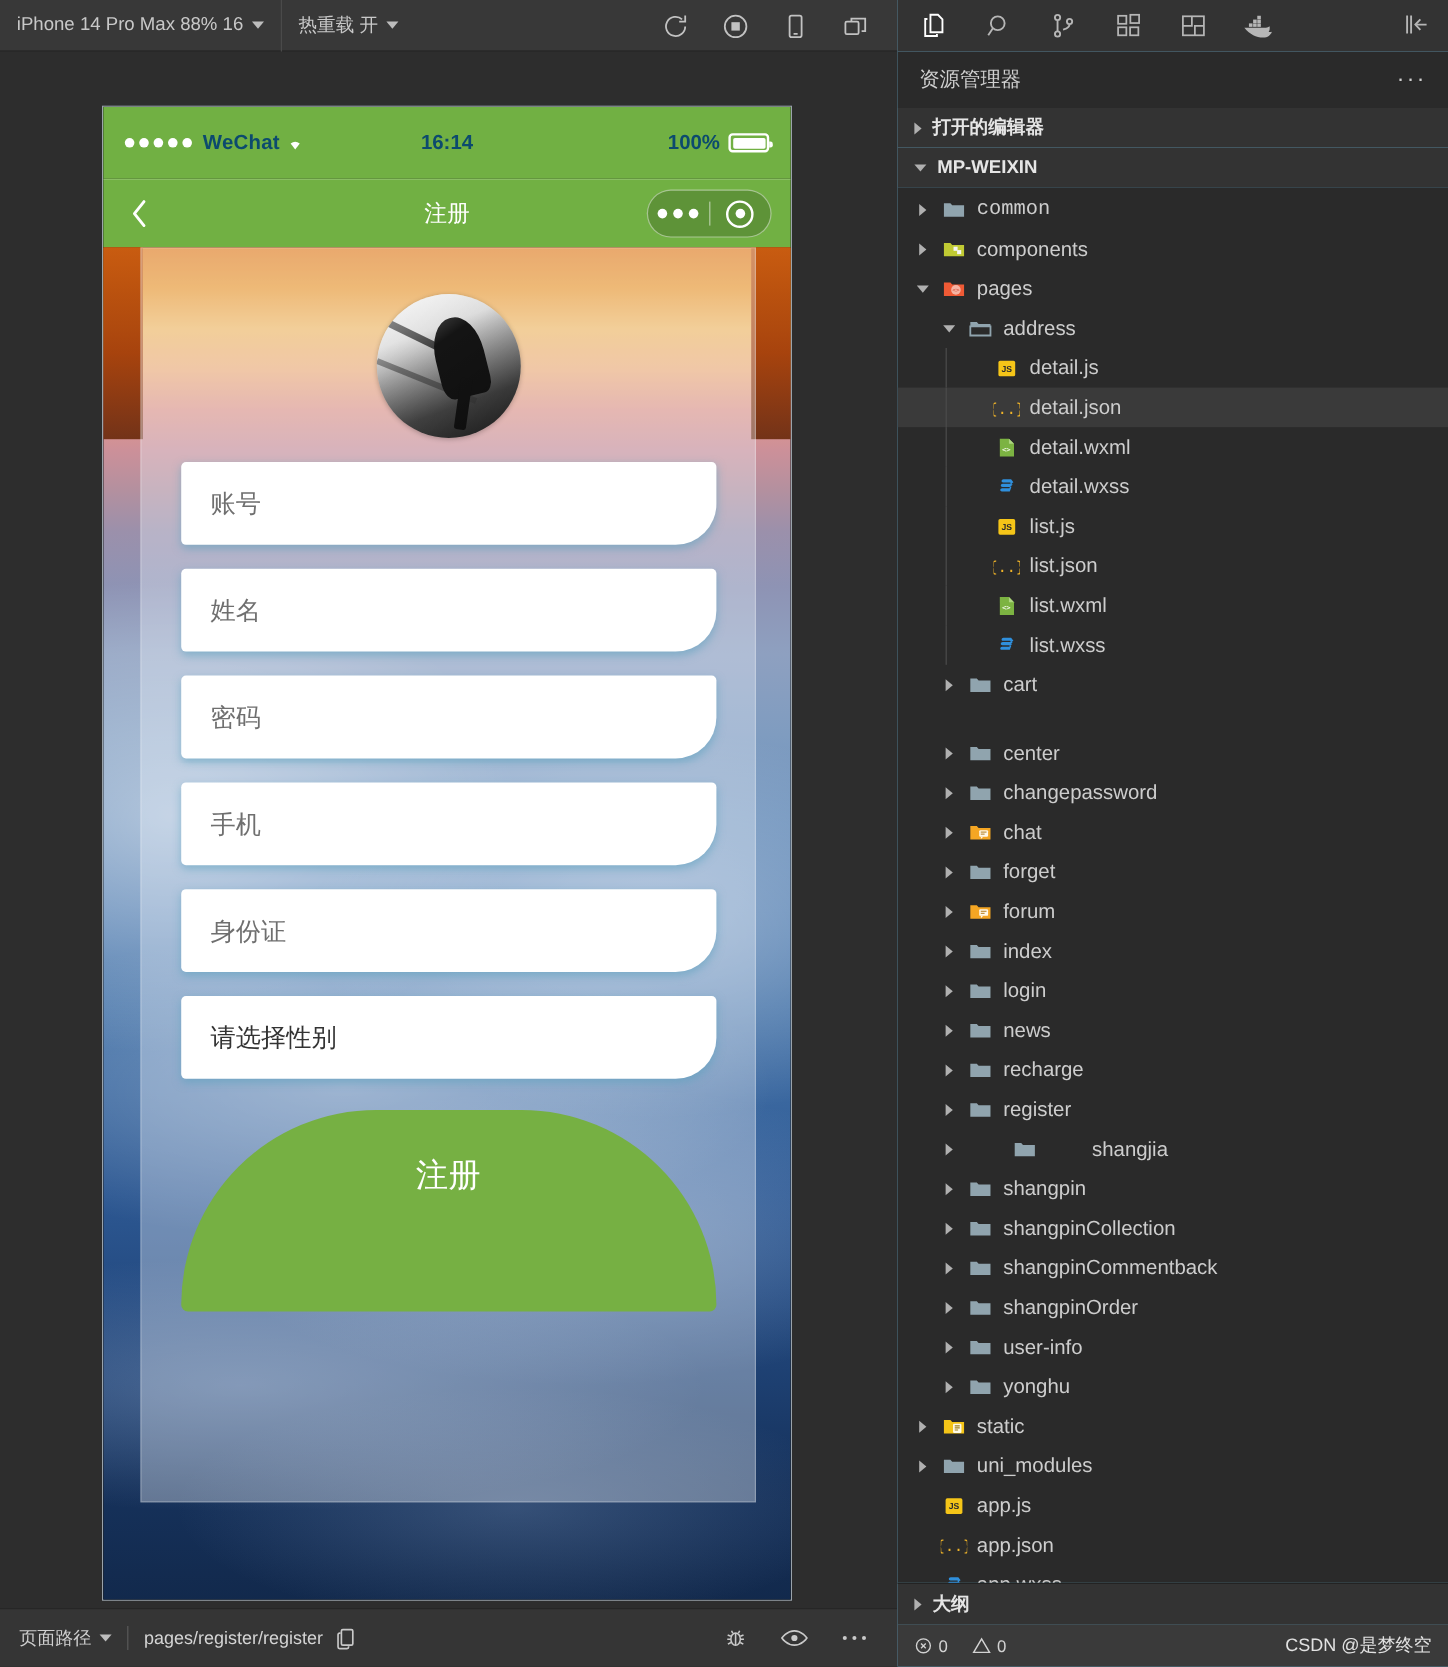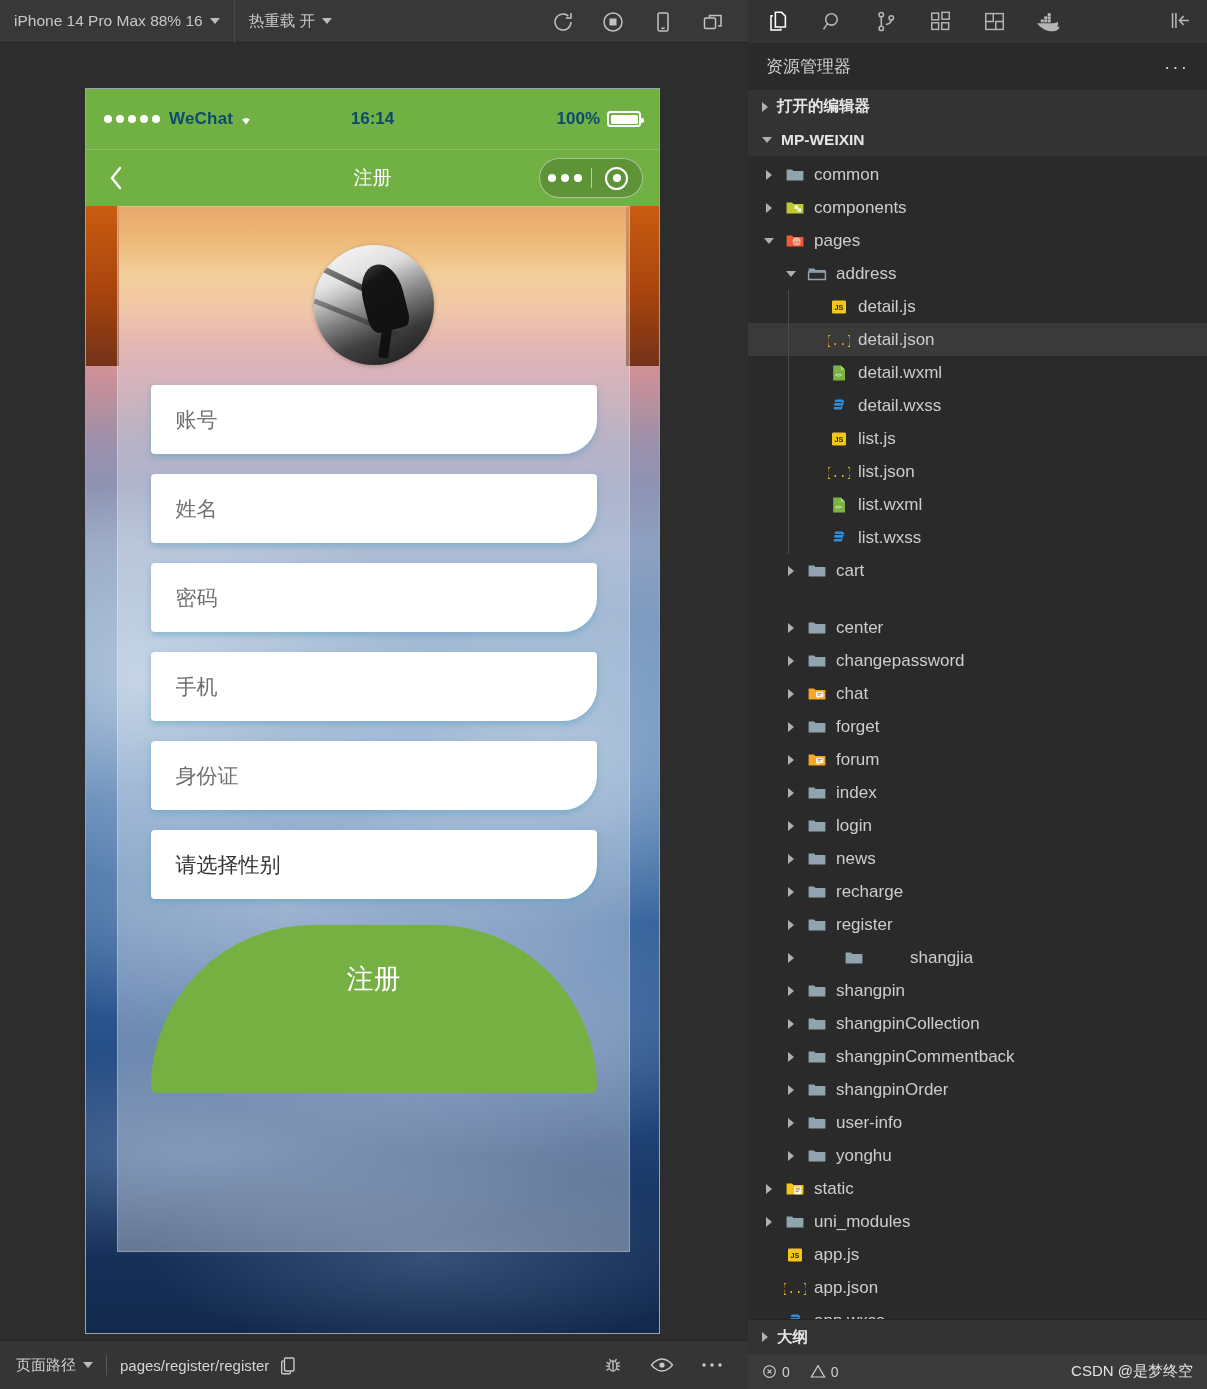--- a/index.html
+++ b/index.html
@@ -472,21 +472,21 @@
     <div class="sec-row">
       <span class="tri-r"></span>
       <span>打开的编辑器</span>
     </div>
     <div class="sec-row">
       <span class="tri-d"></span>
       <span>MP-WEIXIN</span>
     </div>
 
     <div id="tree">
-        <div class="row" style="padding-left: 14px;">
+        <div class="row" style="padding-left: 14px; font-family: Liberation Mono, monospace;">
           <span class="tw">
             <span class="tri-r"></span>
           </span>
           <span class="ico">
             <svg width="20" height="20" viewBox="0 0 20 20">
               <path d="M1.6 4.4h5.4l1.5 1.7h9.9v9.5H1.6Z" fill="#90a4ae"></path>
             </svg>
           </span>
           <span>common</span>
         </div>

